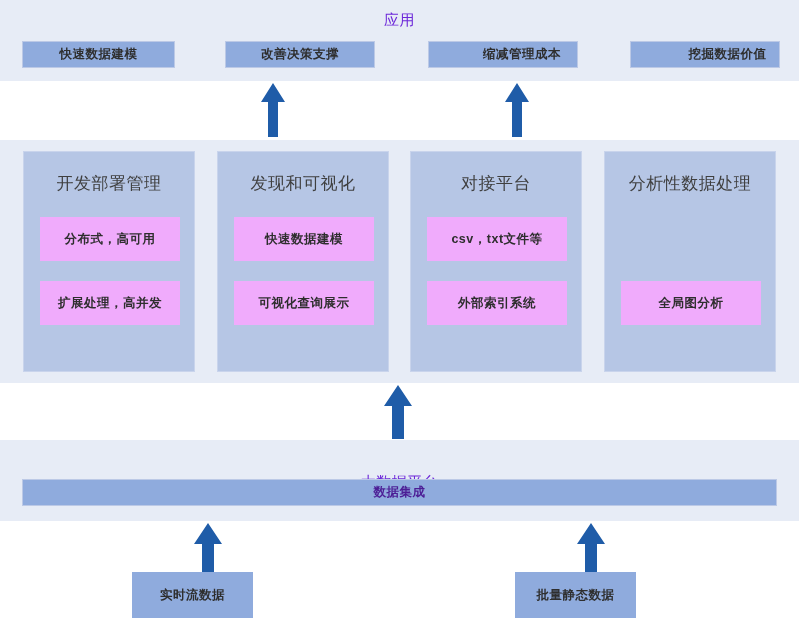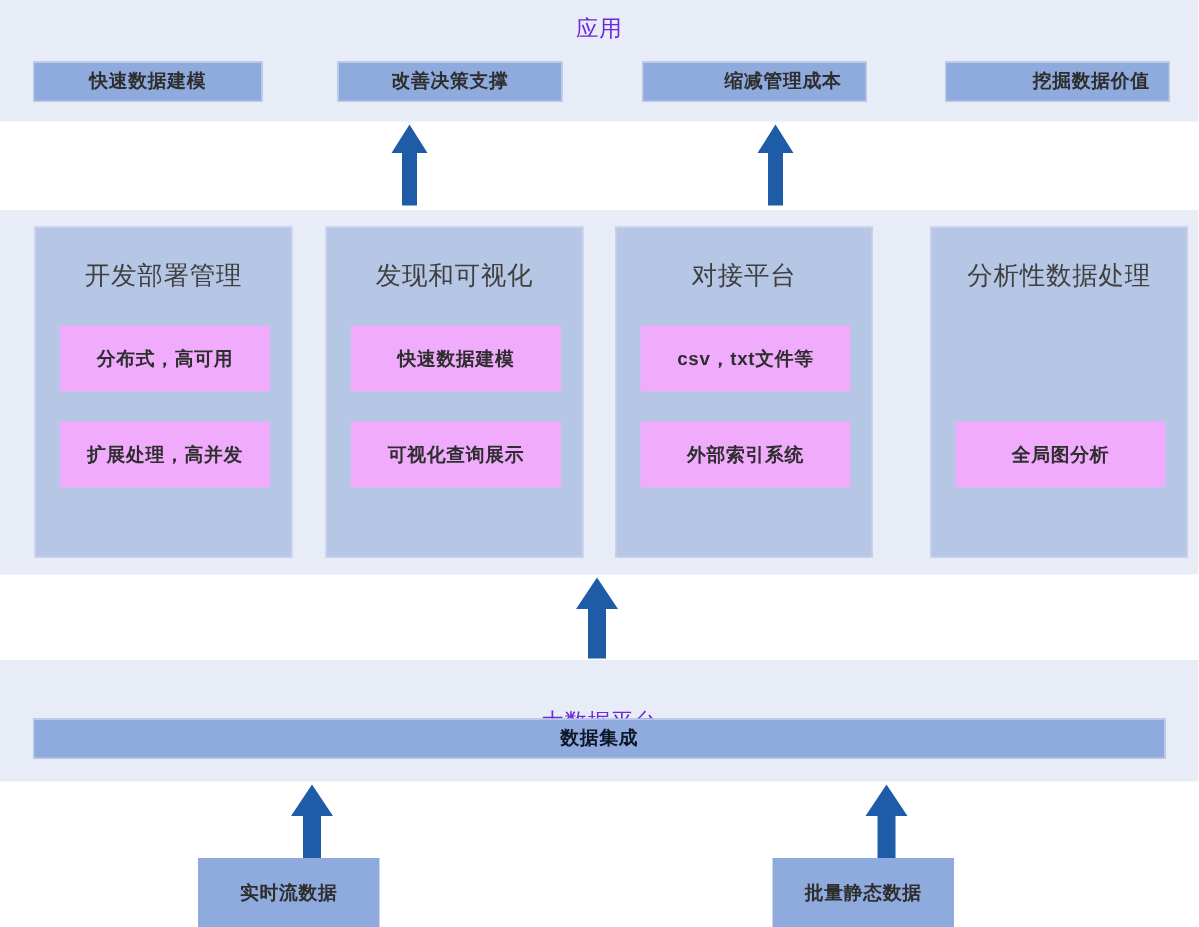--- a/index.html
+++ b/index.html
@@ -68,21 +68,21 @@
     top: 151px;
     width: 172px;
     height: 221px;
     background: #b6c6e5;
     border: 1px solid #c9d4ec;
     box-sizing: border-box;
   }
   #cap-col-0 { left: 23px; padding-left: 28px;  }
   #cap-col-1 { left: 217px; }
   #cap-col-2 { left: 410px; }
-  #cap-col-3 { left: 620px; }
+  #cap-col-3 { left: 604px; }
 
   .cap-col-title {
     position: absolute;
     top: 20px;
     left: 0;
     width: 100%;
     text-align: center;
     font-size: 17px;
     color: #3f3f3f;
     letter-spacing: 0.5px;
@@ -113,21 +113,21 @@
     width: 755px;
     height: 27px;
     background: #8fabdd;
     border: 1px solid #bcc9e6;
     box-sizing: border-box;
     display: flex;
     align-items: center;
     justify-content: center;
     font-size: 12.5px;
     font-weight: bold;
-    color: #0f172a;
+    color: #4c1d95;
     letter-spacing: 0.5px;
   }
 
   
   .source-box {
     position: absolute;
     top: 572px;
     width: 121px;
     height: 46px;
     background: #8fabdd;

